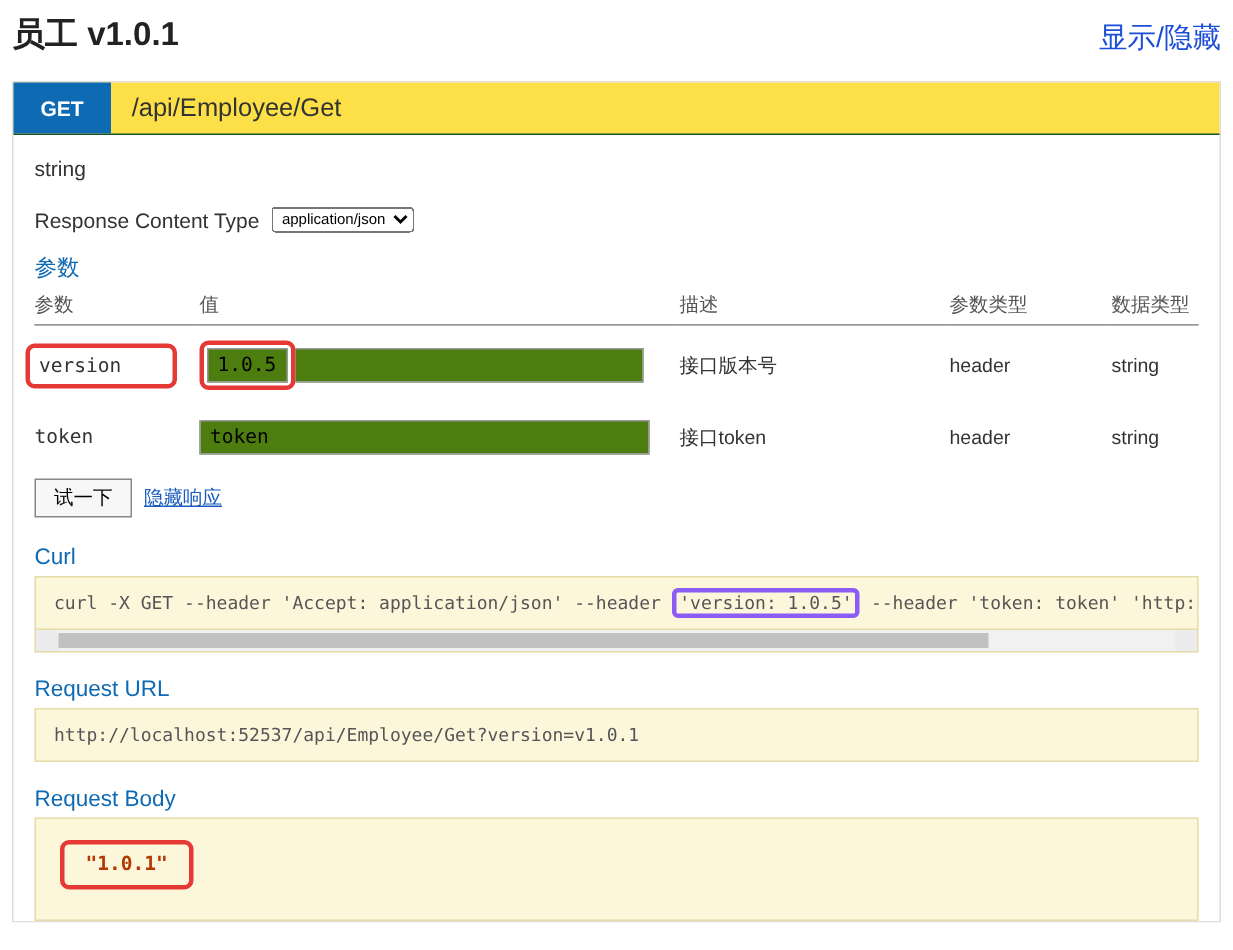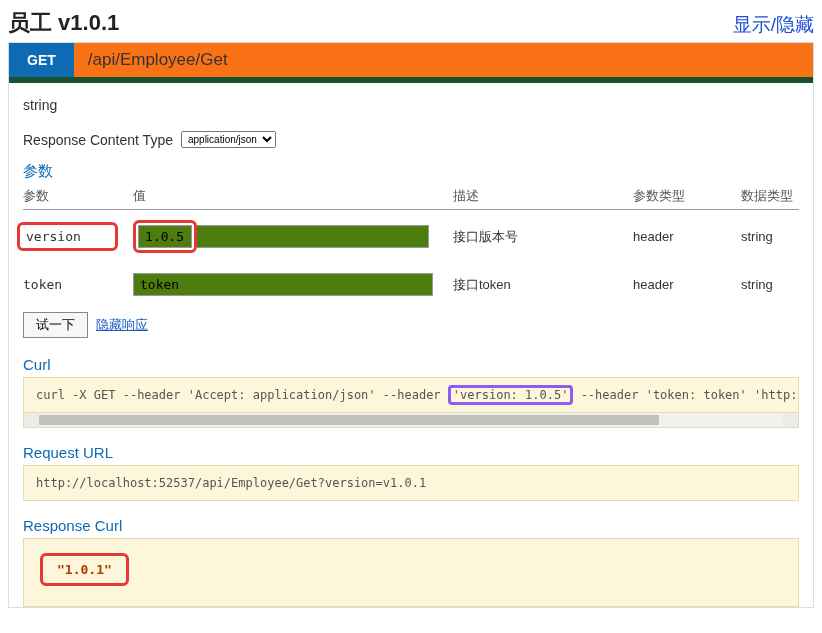--- a/index.html
+++ b/index.html
@@ -9,40 +9,40 @@
     font-family: "Segoe UI", "Microsoft YaHei", Arial, sans-serif;
     font-size: 14px;
     color: #333;
     background: #fff;
     width: 822px;
   }
   .header-row {
     display: flex;
     align-items: flex-end;
     justify-content: space-between;
-    margin-bottom: 4px;
+    margin-bottom: 16px;
   }
   .title {
     font-size: 22px;
     font-weight: 700;
     color: #222;
   }
   .toggle-link {
     color: #1d4ed8;
     font-size: 19px;
     cursor: pointer;
   }
   .endpoints {
     border: 1px solid #ddd;
   }
   .op-bar {
     display: flex;
     align-items: stretch;
-    background: #f97316;
-    border-bottom: 6px solid #14532d;
+    background: #fde047;
+    border-bottom: 1px solid #14532d;
   }
   .method-badge {
     background: #0f6ab4;
     color: #fff;
     font-weight: 700;
     font-size: 14px;
     display: flex;
     align-items: center;
     justify-content: center;
     padding: 6px 18px;
@@ -266,18 +266,18 @@
       <span>curl -X GET --header 'Accept: application/json' --header</span>
       <span class="highlight-inline">'version: 1.0.5'</span><span> --header 'token: token' 'http://local</span>
     </div>
     <div class="scrollbar">
         <div class="thumb"></div>
       </div>
 
     <div class="section-head">Request URL</div>
     <div class="code-block" style="margin-bottom:16px;">http://localhost:52537/api/Employee/Get?version=v1.0.1</div>
 
-    <div class="section-head">Response Curl</div>
+    <div class="section-head">Request Body</div>
     <div class="resp-body-block">
       <span class="resp-val-box">"1.0.1"</span>
     </div>
   </div>
 </div>
 
 </body></html>

